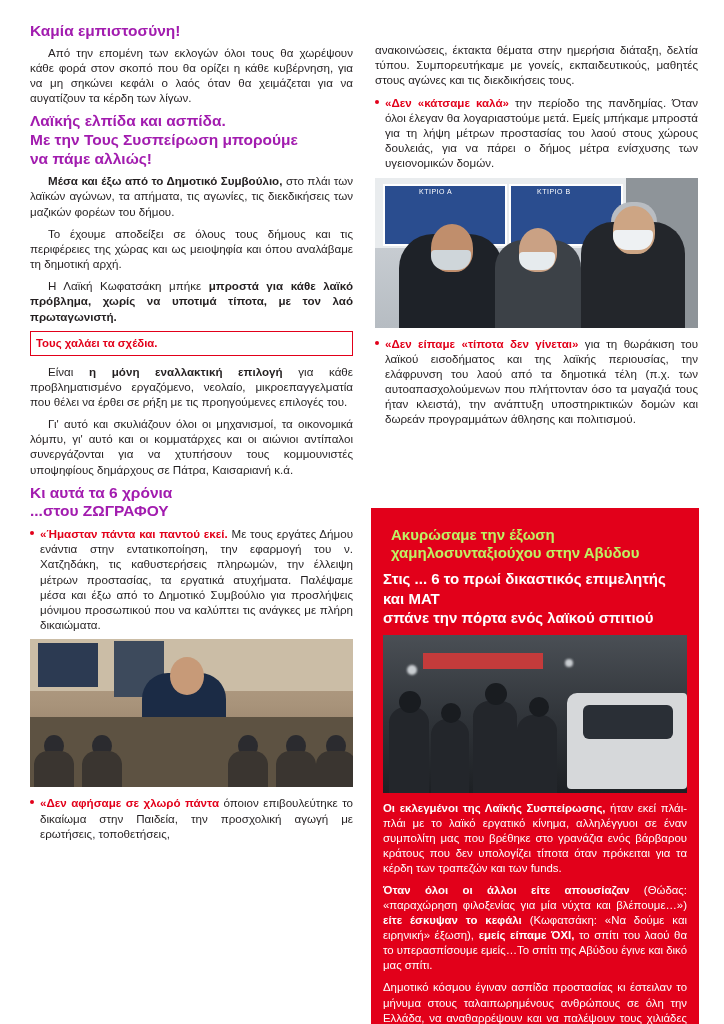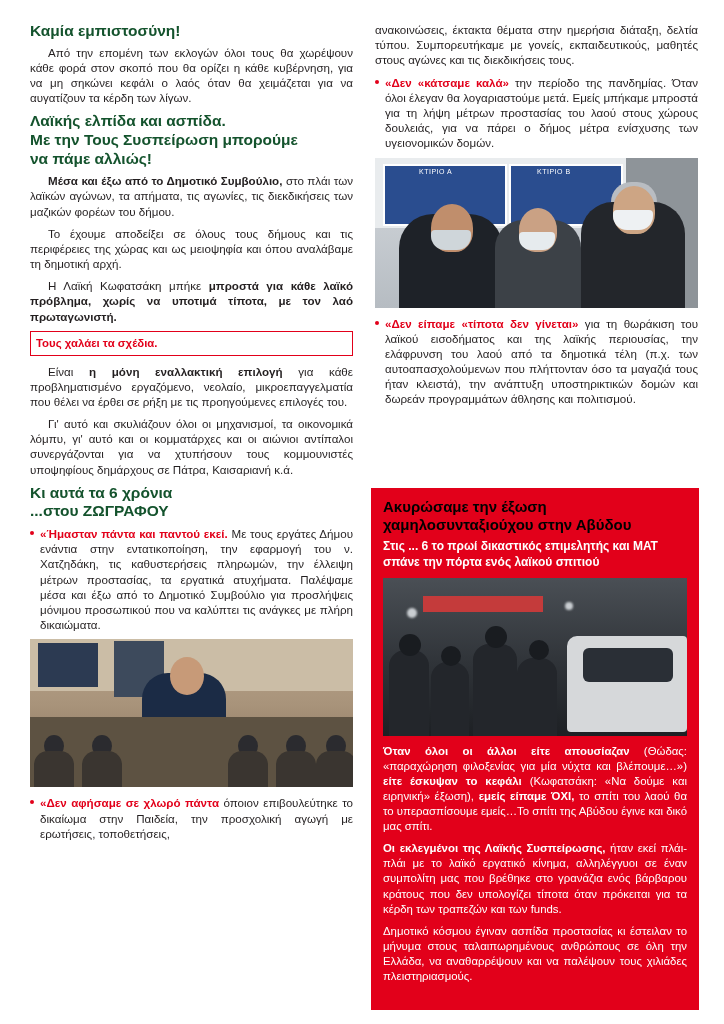--- a/index.html
+++ b/index.html
@@ -28,36 +28,36 @@
     height: 100%;
   }
   .col {
     width: 324px;
     position: relative;
   }
   .col-left { padding-right: 2px; }
   .col-right { padding-left: 2px; }
 
   h2.section-title {
-    color: #14532d;
+    color: #a21caf;
     font-size: 15.5px;
     font-weight: bold;
     margin: 0 0 4px 0;
     line-height: 1.2;
   }
   h2.section-title.two-line { margin-bottom: 5px; }
 
   p.body {
     font-size: 11.6px;
     line-height: 1.31;
     margin: 0 0 7px 0;
     text-align: justify;
     text-indent: 18px;
   }
-  p.body.noind { text-indent: 0; }
+  p.body.noind { text-indent: 0; margin-top: 20px; }
   .b { font-weight: bold; }
   .redb { color: #e2001a; font-weight: bold; }
 
   
   .quote-box {
     border: 1.3px solid #e2001a;
     padding: 3px 5px 3px 5px;
     margin: 2px 0 8px 0;
     font-size: 11.4px;
     line-height: 1.38;
@@ -154,29 +154,29 @@
     padding: 10px 12px 12px 12px;
     width: 328px;
     box-sizing: border-box;
     position: absolute;
     left: -2px;
     right: -2px;
     bottom: 0;
     top: 456px;
   }
   .red-panel h3 {
-    margin: 0;
+    margin: 8px;
     font-size: 15px;
     font-weight: bold;
     line-height: 1.18;
-    color: #000000;
+    color: #bef264;
   }
   .red-panel .sub {
     margin: 6px 0 0 0;
-    font-size: 12px;
+    font-size: 15px;
     font-weight: bold;
     line-height: 1.28;
   }
   .red-panel p {
     font-size: 11.4px;
     line-height: 1.32;
     margin: 7px 0 0 0;
     text-align: justify;
     color: #ffffff;
   }
@@ -302,23 +302,23 @@
             <div class="grp" style="left:48px; top:84px; width:38px; height:74px;"></div>
             <div class="hd" style="left:58px; top:68px; width:20px; height:20px;"></div>
             <div class="grp" style="left:90px; top:66px; width:44px; height:92px;"></div>
             <div class="hd" style="left:102px;top:48px; width:22px; height:22px;"></div>
             <div class="grp" style="left:134px;top:80px; width:40px; height:78px;"></div>
             <div class="hd" style="left:146px;top:62px; width:20px; height:20px;"></div>
             <div class="light" style="left:24px; top:30px; width:10px; height:10px;"></div>
             <div class="light" style="left:182px;top:24px; width:8px; height:8px;"></div>
           </div>
 
+          <p><span class="wb">Οι εκλεγμένοι της Λαϊκής Συσπείρωσης,</span><span> ήταν εκεί πλάι-πλάι με το λαϊκό εργατικό κίνημα, αλληλέγγυοι σε έναν συμπολίτη μας που βρέθηκε στο γρανάζια ενός βάρβαρου κράτους που δεν υπολογίζει τίποτα όταν πρόκειται για τα κέρδη των τραπεζών και των funds.</span></p>
+
           <p><span class="wb">Όταν όλοι οι άλλοι είτε απουσίαζαν</span><span> (Θώδας: «παραχώρηση φιλοξενίας για μία νύχτα και βλέπουμε…») </span><span class="wb">είτε έσκυψαν το κεφάλι</span><span> (Κωφατσάκη: «Να δούμε και ειρηνική» έξωση), </span><span class="wb">εμείς είπαμε ΌΧΙ,</span><span> το σπίτι του λαού θα το υπερασπίσουμε εμείς…Το σπίτι της Αβύδου έγινε και δικό μας σπίτι.</span></p>
-
-          <p><span class="wb">Οι εκλεγμένοι της Λαϊκής Συσπείρωσης,</span><span> ήταν εκεί πλάι-πλάι με το λαϊκό εργατικό κίνημα, αλληλέγγυοι σε έναν συμπολίτη μας που βρέθηκε στο γρανάζια ενός βάρβαρου κράτους που δεν υπολογίζει τίποτα όταν πρόκειται για τα κέρδη των τραπεζών και των funds.</span></p>
 
           <p>Δημοτικό κόσμου έγιναν ασπίδα προστασίας κι έστειλαν το μήνυμα στους ταλαιπωρημένους ανθρώπους σε όλη την Ελλάδα, να αναθαρρέψουν και να παλέψουν τους χιλιάδες πλειστηριασμούς.</p>
         </div>
 
       </div>
     </div>
 
   </div>
 </div>
 

